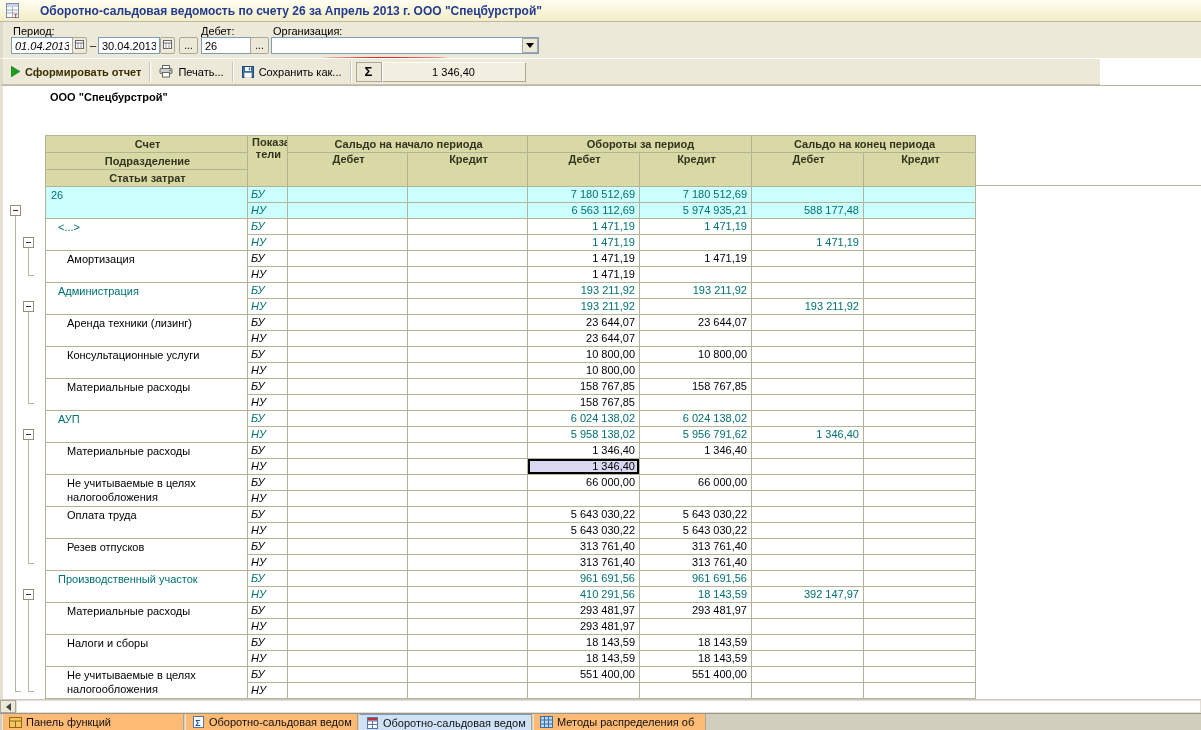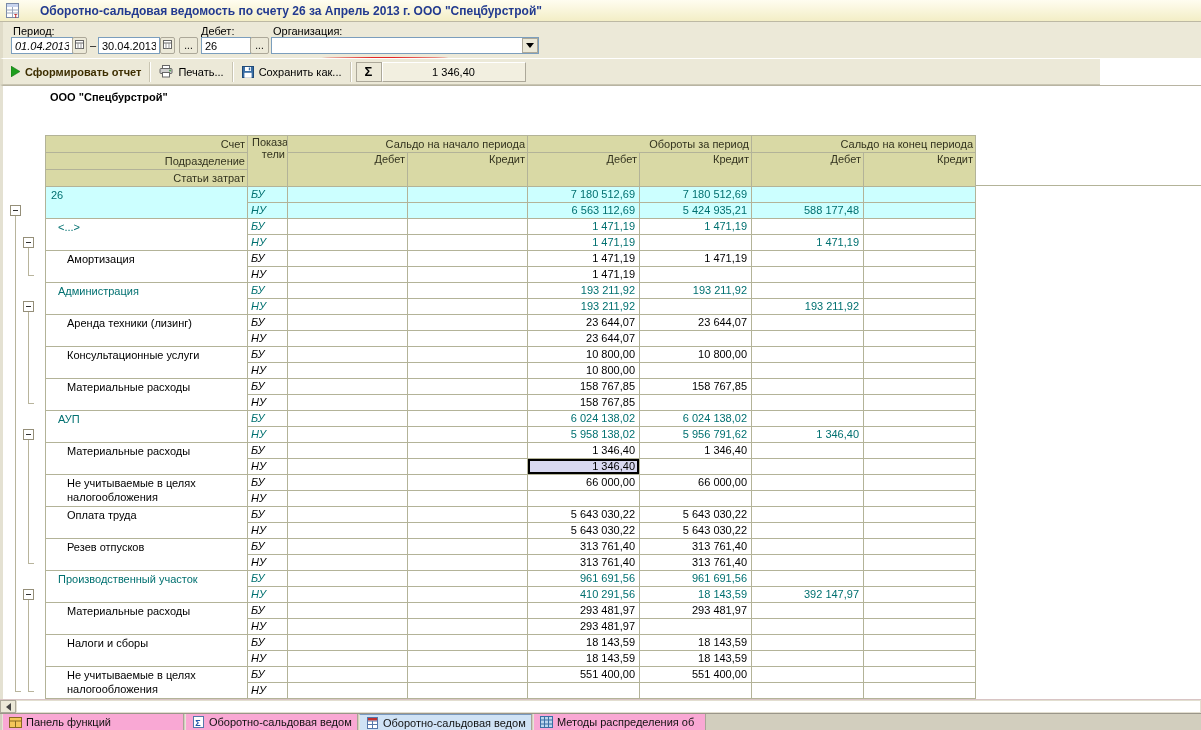--- a/index.html
+++ b/index.html
@@ -59,21 +59,21 @@
   }
   #rep-org{position:absolute;left:47px;top:5px;font-weight:bold;font-size:11px;}
   #rep-title{position:absolute;left:47px;top:18px;font-weight:bold;font-size:15px;}
   #freeze-line{position:absolute;left:972px;top:99px;width:229px;height:0;border-top:1px solid #b3b398;}
   table#rpt{
     position:absolute;left:42px;top:49px;width:930px;
     border-collapse:collapse;table-layout:fixed;
   }
   #rpt th,#rpt td{border:1px solid #b3b398;overflow:hidden;white-space:nowrap;}
   #rpt th{
-    background:#d9d9a5;color:#33331f;font-weight:normal;text-align:right;
+    background:#d9d9a5;color:#33331f;font-weight:bold;text-align:center;
     height:16px;padding:0 2px 0 4px;font-size:11px;
   }
   #rpt td{height:15px;line-height:15px;padding:0;font-size:11px;}
   #rpt td.lab{vertical-align:top;line-height:14px;white-space:normal;padding-top:1px;padding-right:4px;}
   #rpt td.l0{padding-left:5px;}
   #rpt td.l1{padding-left:12px;}
   #rpt td.l2{padding-left:21px;}
   #rpt td.pokaz{padding-left:3px;font-style:italic;}
   #rpt td.val{text-align:right;padding-right:4px;}
   #rpt .teal{color:#007070;}
@@ -98,21 +98,21 @@
   }
   #hscroll .sb-btn .tri{width:0;height:0;border-top:4px solid transparent;border-bottom:4px solid transparent;border-right:5px solid #444;}
   #hscroll .sb-track{flex:1;border:1px solid #e2ded0;box-sizing:border-box;background:#fff;}
   #tabbar{
     position:absolute;left:0;top:713px;width:1201px;height:17px;
     background:#d2cebe;border-top:1px solid #9a968a;box-sizing:border-box;
     display:flex;align-items:stretch;gap:1px;padding-left:2px;
   }
   .tab{
     display:flex;align-items:center;gap:4px;padding:0 6px;box-sizing:border-box;
-    background:#f9a8d4;border-right:1px solid #a8a496;border-left:1px solid #e8e4d6;
+    background:#fdba74;border-right:1px solid #a8a496;border-left:1px solid #e8e4d6;
     white-space:nowrap;overflow:hidden;font-size:11px;color:#111;
   }
   .tab.active{background:#cfe2f5;border-top:1px solid #7a9ac0;}
   .tab svg{flex:0 0 auto;}
 </style>
 </head>
 <body>
 
 <div id="titlebar">
   <svg width="15" height="15" viewBox="0 0 15 15">
@@ -249,21 +249,21 @@
           <td class="val cyan teal">7 180 512,69</td>
           <td class="val cyan teal">7 180 512,69</td>
           <td class="val cyan teal"></td>
           <td class="val cyan teal"></td>
         </tr>
         <tr>
           <td class="pokaz cyan teal">НУ</td>
           <td class="val cyan teal"></td>
           <td class="val cyan teal"></td>
           <td class="val cyan teal">6 563 112,69</td>
-          <td class="val cyan teal">5 424 935,21</td>
+          <td class="val cyan teal">5 974 935,21</td>
           <td class="val cyan teal">588 177,48</td>
           <td class="val cyan teal"></td>
         </tr>
         <tr>
           <td class="lab l1 teal" rowspan="2">&lt;...&gt;</td>
           <td class="pokaz teal">БУ</td>
           <td class="val teal"></td>
           <td class="val teal"></td>
           <td class="val teal">1 471,19</td>
           <td class="val teal">1 471,19</td>

